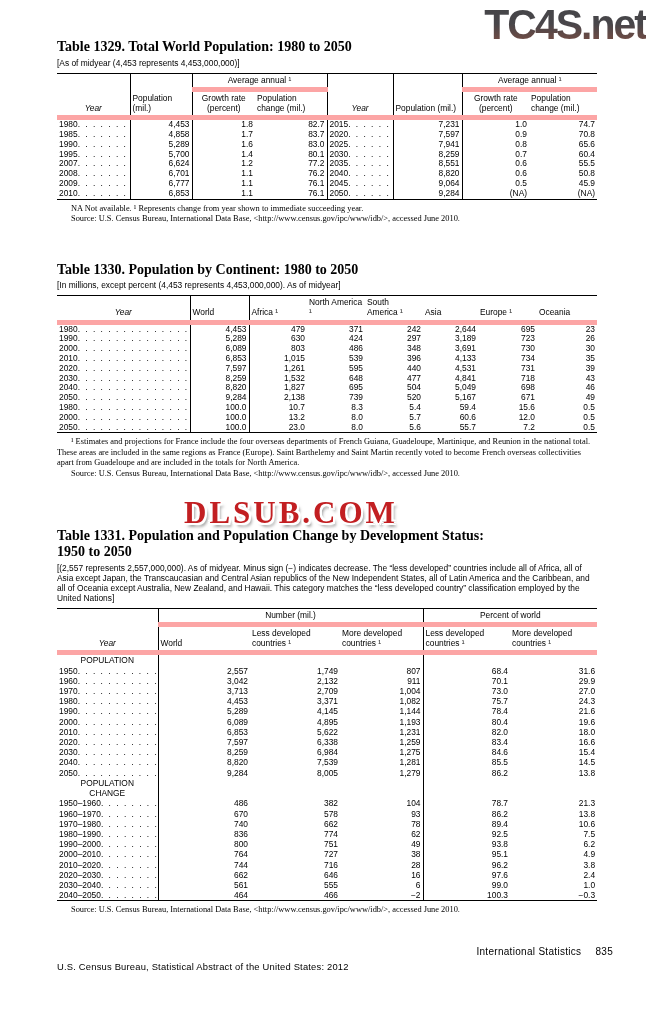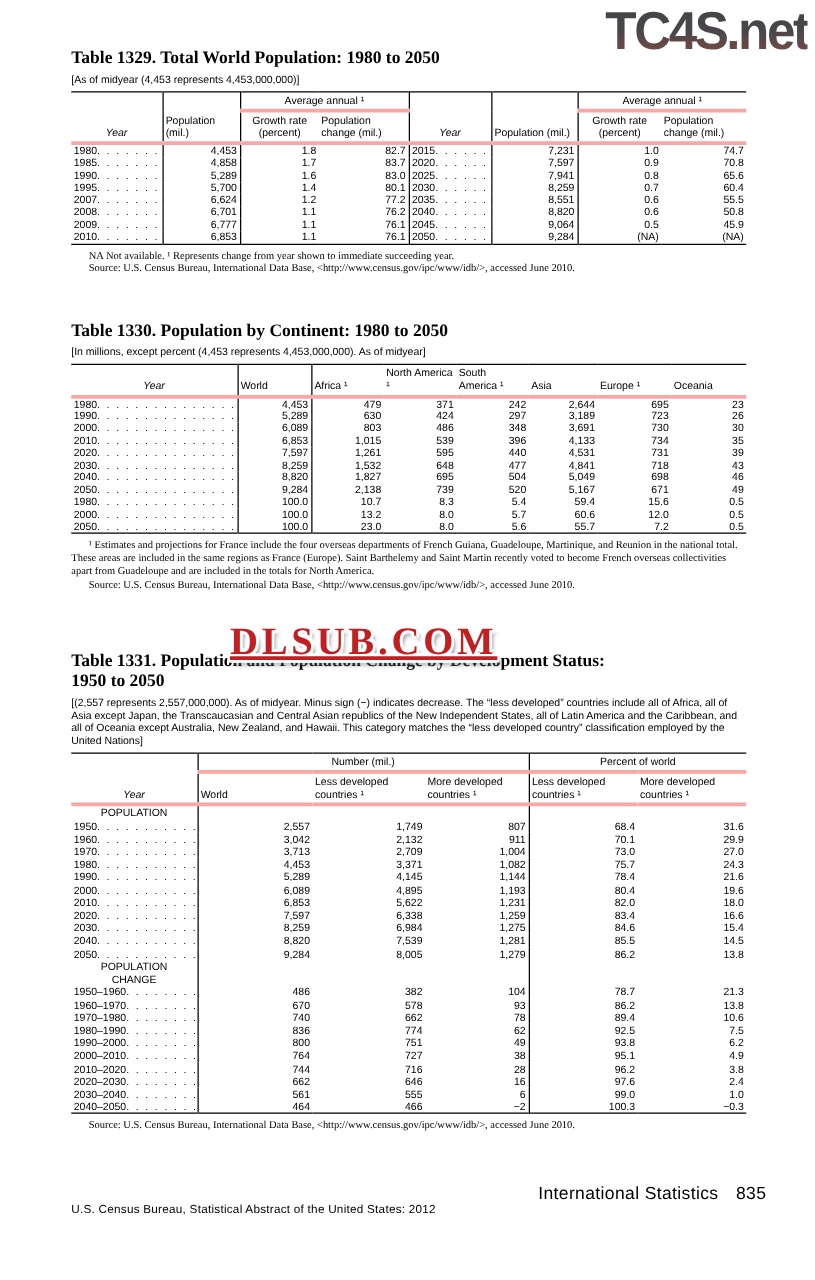--- a/index.html
+++ b/index.html
@@ -16,21 +16,21 @@
   }
   .headnote { font-size:8.4px; line-height:10px; margin:2px 0 5px 0; }
 
   table.tbl {
     border-collapse:collapse; table-layout:fixed; width:540px;
     border-top:1.2px solid #000; border-bottom:1.6px solid #000;
     font-size:8.4px;
   }
   .tbl th {
     font-weight:normal; font-size:8.4px; line-height:9.6px;
-    padding:2px 2px; vertical-align:bottom; border-bottom:3px solid #fca5a5;
+    padding:2px 2px; vertical-align:bottom; border-bottom:5px solid #fca5a5;
   }
   .tbl td { font-size:8.4px; line-height:9.8px; padding:0 2px; vertical-align:bottom; }
   .t1331 td { line-height:10.2px; }
   .bl { border-left:1px solid #000; }
   .th-year { vertical-align:middle; text-align:center;font-style:italic; }
   .th-r { text-align:left; padding-right:8px; }
   .th-c { text-align:center; }
   .group { text-align:center; vertical-align:middle; }
   .c-num { text-align:right; padding-right:9px; overflow:hidden; white-space:nowrap; }
   .lc { padding-right:4px; }
@@ -55,36 +55,35 @@
     -webkit-background-clip:text; background-clip:text; color:transparent;
   }
   .wm-dlsub {
     position:absolute; top:495px; left:184px; z-index:5;
     font-family:"Liberation Serif", serif; font-weight:bold;
     font-size:31px; line-height:36px; letter-spacing:3px; color:#c21f22;
     text-shadow:
       -2px -2px 0 #fff, 2px -2px 0 #fff, -2px 2px 0 #fff, 2px 2px 0 #fff,
       0 -2px 0 #fff, 0 2px 0 #fff, -2px 0 0 #fff, 2px 0 0 #fff,
       3px 4px 3px rgba(110,110,110,0.65);
-    text-decoration: underline;
   }
   .wm-traders {
     position:absolute; top:965px; left:280px; z-index:5;
     font-family:"Liberation Sans", sans-serif; font-weight:bold;
     font-size:40px; line-height:46px; letter-spacing:-1px;
     color:#db7173; -webkit-text-stroke:2px #4c2022; paint-order:stroke fill;
     text-shadow:
       -3px -3px 0 #fff, 3px -3px 0 #fff, -3px 3px 0 #fff, 3px 3px 0 #fff,
       0 -4px 0 #fff, 0 4px 0 #fff, -4px 0 0 #fff, 4px 0 0 #fff,
       3px 6px 4px rgba(60,60,60,0.5);
   }
 
   .footer-right {
     position:absolute; top:946px; right:39px; z-index:2;
-    font-size:14px; letter-spacing:0.3px;
+    font-size:10px; letter-spacing:0.3px;
   }
   .footer-right .pgnum { margin-left:14px; }
   .footer-left {
     position:absolute; top:961px; left:57px; z-index:2;
     font-size:9.4px; letter-spacing:0.2px;
   }
 </style>
 </head>
 <body>
 

